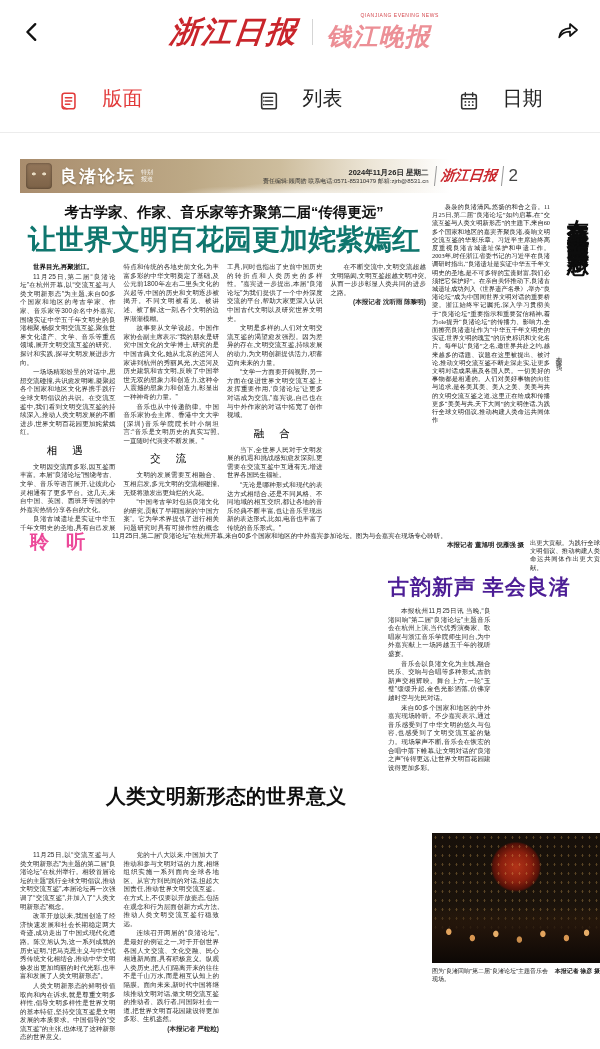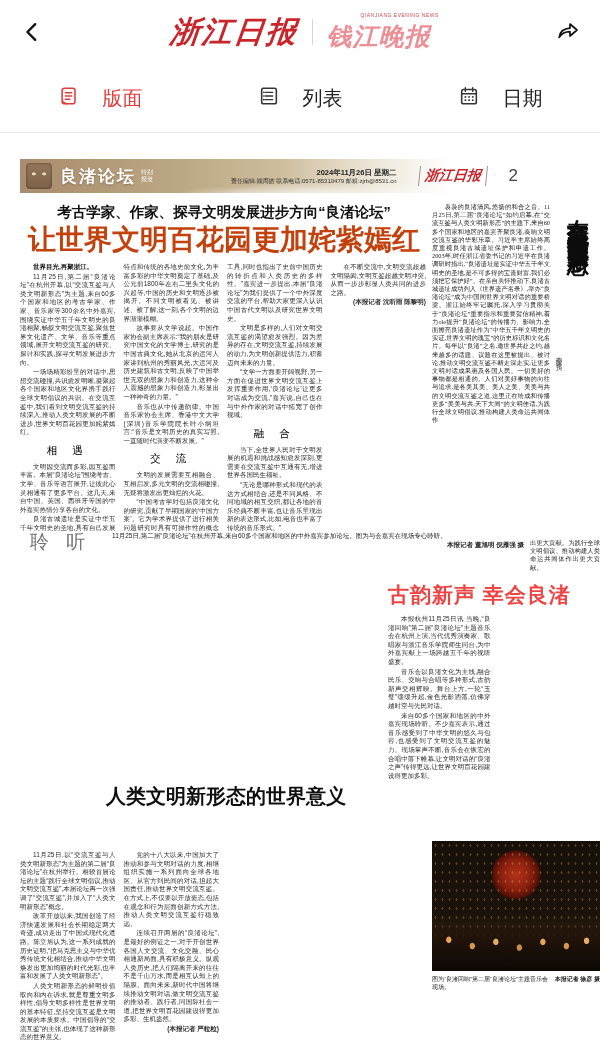--- a/index.html
+++ b/index.html
@@ -6,63 +6,63 @@
   body{width:600px;height:1049px;overflow:hidden;font-family:"Liberation Sans",sans-serif;-webkit-font-smoothing:antialiased;}
   .topbar{height:64px;display:flex;align-items:center;justify-content:space-between;padding:0 16px;box-sizing:border-box;background:#fff;}
   .icon-btn{width:32px;height:32px;display:flex;align-items:center;justify-content:center;}
   .logo-wrap{display:flex;align-items:center;gap:14px;}
   .logo1{font-family:"Liberation Serif",serif;font-style:italic;font-weight:bold;font-size:30px;color:#c9252b;letter-spacing:2px;transform:skewX(-6deg);}
   .logo-div{width:1px;height:26px;background:#d5d5d5;}
   .logo2-wrap{position:relative;padding-top:8px;}
   .logo2{font-family:"Liberation Serif",serif;font-style:italic;font-weight:bold;font-size:25px;color:#ec8f96;letter-spacing:1px;transform:skewX(-8deg);}
   .logo2-sub{position:absolute;top:0;left:34px;font-size:5px;color:#d4494f;letter-spacing:.5px;white-space:nowrap;}
   .tabbar{height:68px;display:flex;align-items:center;justify-content:space-around;border-bottom:1px solid #ececec;background:#fff;}
-  .tab{display:flex;align-items:flex-start;gap:23px;font-size:20px;color:#222;}
+  .tab{display:flex;align-items:flex-end;gap:23px;font-size:20px;color:#222;}
   .tab svg{display:block;}
   .tab.active{color:#e23b3b;}
   .paper{position:relative;width:600px;height:917px;background:#fff;}
   
   .masthead{position:absolute;top:26px;left:20px;width:500px;height:34px;
     background:linear-gradient(90deg,#a88c6d 0%,#bda986 34%,#cdbd9d 52%,#ece5d6 70%,#ffffff 86%);
     display:flex;align-items:center;overflow:visible;}
   .mh-curves{position:absolute;inset:0;background:
      radial-gradient(120px 26px at 55% 120%,rgba(255,255,255,.55) 30%,transparent 70%),
      radial-gradient(160px 30px at 72% 130%,rgba(255,255,255,.45) 30%,transparent 72%),
      radial-gradient(90px 22px at 42% 125%,rgba(255,255,255,.4) 30%,transparent 70%);}
   .jade{width:26px;height:26px;margin-left:6px;border-radius:4px;background:
      radial-gradient(4px 3px at 30% 42%,#e8dcc4 40%,transparent 60%),
      radial-gradient(4px 3px at 70% 42%,#e8dcc4 40%,transparent 60%),
      linear-gradient(180deg,#93765a,#7c6247);box-shadow:inset 0 0 3px rgba(0,0,0,.45);flex:none;z-index:1;}
   .mh-title{z-index:1;color:#fff;font-weight:bold;font-size:17px;letter-spacing:2px;margin-left:8px;text-shadow:0 1px 2px rgba(90,70,40,.5);}
   .mh-special{z-index:1;color:#fff;font-size:6px;width:14px;line-height:7px;margin-left:5px;opacity:.95;}
-  .mh-right{position:absolute;right:0;top:0;height:100%;display:flex;align-items:center;gap:22px;z-index:1;}
+  .mh-right{position:absolute;right:0;top:0;height:100%;display:flex;align-items:center;gap:6px;z-index:1;}
   .mh-info{text-align:right;}
   .mh-date{font-size:7.5px;font-weight:bold;color:#222;line-height:9px;}
   .mh-editor{font-size:6px;color:#333;line-height:8px;}
   .mh-paper{font-family:"Liberation Serif",serif;font-style:italic;font-weight:bold;font-size:14px;color:#c9252b;border-left:1px solid #999;border-right:1px solid #999;padding:1px 5px;transform:skewX(-6deg);}
   .mh-pageno{font-size:17px;color:#444;padding-right:2px;}
   
   .kicker{position:absolute;top:70px;left:20px;width:408px;text-align:center;font-size:14.5px;font-weight:bold;color:#111;}
-  .headline{position:absolute;top:88px;left:12px;width:424px;text-align:center;font-size:28px;font-weight:bold;color:#c2410c;letter-spacing:0;}
+  .headline{position:absolute;top:88px;left:12px;width:424px;text-align:center;font-size:28px;font-weight:bold;color:#0f766e;letter-spacing:0;}
   .mbody{position:absolute;top:130px;left:20px;width:406px;height:270px;column-count:4;column-gap:8px;column-fill:auto;overflow:hidden;}
   .bp{font-size:6.5px;line-height:8.6px;color:#2b2b2b;text-align:justify;text-indent:2em;margin:0 0 1px 0;}
   .bp.lead{font-weight:bold;color:#111;}
   .bp.byline{text-align:right;text-indent:0;font-weight:bold;}
   .sec-head{font-size:10.5px;font-weight:normal;color:#000;text-align:center;letter-spacing:6px;margin:7px 0 5px;}
   
   .commentary{position:absolute;top:68px;left:432px;width:168px;height:372px;}
   .kaiti{font-family:"Liberation Serif",serif;font-size:6.3px;line-height:8.2px;color:#222;text-align:justify;}
   .kaiti p{margin:0;text-indent:2em;}
   .cm-col1{position:absolute;left:0;top:2px;width:118px;height:332px;overflow:hidden;}
   .cm-col2{position:absolute;left:98px;top:338px;width:70px;height:34px;overflow:hidden;}
   .vert{writing-mode:vertical-rl;}
   .cm-byline{position:absolute;left:122px;top:150px;height:84px;font-size:6.5px;color:#555;letter-spacing:2px;}
   .cm-headline{position:absolute;right:0;top:0;height:356px;font-size:22px;font-weight:bold;color:#0d0d0d;letter-spacing:2.5px;line-height:44px;}
   
-  .listen-label{position:absolute;top:396px;left:30px;font-size:19px;font-weight:normal;letter-spacing:6px;color:#737373;}
+  .listen-label{position:absolute;top:396px;left:30px;font-size:19px;font-weight:bold;letter-spacing:6px;color:#ec4899;}
   .p1-caption{position:absolute;top:398px;left:112px;width:412px;font-size:6.5px;line-height:9px;color:#222;}
   .p1-credit{text-align:right;font-weight:bold;}
   .photo1{position:absolute;top:424px;left:20px;width:360px;height:244px;overflow:hidden;background:
      linear-gradient(180deg,#85735c 0%,#a18c71 5%,#bcab8e 10%,#cdbf9f 13%,#c7b795 33%,#a8937a 41%,#8c7962 45%,#35517f 48%,#27406e 54%,#262b34 58%,#1d2027 100%);}
   .p1-lights{position:absolute;inset:0;background:
      radial-gradient(5px 5px at 6% 16%,rgba(255,255,240,.9) 30%,transparent 70%),
      radial-gradient(5px 5px at 94% 18%,rgba(255,255,240,.9) 30%,transparent 70%),
      radial-gradient(4px 4px at 10% 36%,rgba(255,255,240,.7) 30%,transparent 70%),
      radial-gradient(4px 4px at 90% 40%,rgba(255,255,240,.7) 30%,transparent 70%),
      radial-gradient(60px 8px at 24% 57%,rgba(90,130,200,.5) 30%,transparent 75%),
@@ -87,21 +87,21 @@
      radial-gradient(11px 12px at 30% 90%,#2c2f37 45%,transparent 60%),
      radial-gradient(11px 12px at 75% 90%,#23262d 45%,transparent 60%),
      linear-gradient(180deg,#262a33 0%,#1b1e24 100%);}
   
   .iv-headline{position:absolute;top:650px;left:20px;width:412px;text-align:center;font-size:20px;font-weight:bold;color:#0f0f0f;}
   .iv-subhead{position:absolute;top:697px;left:20px;width:412px;text-align:center;font-size:11.5px;font-weight:bold;color:#222;}
   .iv-body{position:absolute;top:718px;left:20px;width:406px;height:192px;column-count:4;column-gap:8px;column-fill:auto;overflow:hidden;}
   
   .music{position:absolute;top:432px;left:388px;width:212px;}
   .mu-kicker{font-size:10.5px;font-weight:bold;line-height:15px;color:#111;text-indent:52px;margin:0;}
-  .mu-headline{font-size:21px;font-weight:bold;color:#ef4444;margin:16px 0 6px;letter-spacing:1px;}
+  .mu-headline{font-size:21px;font-weight:bold;color:#4c1d95;margin:8px 0 6px;letter-spacing:1px;}
   .mu-body{height:220px;column-count:2;column-gap:7px;column-fill:auto;overflow:hidden;}
   .photo2{margin:6px 0 0 44px;width:168px;height:130px;position:relative;overflow:hidden;background:
      radial-gradient(34px 34px at 50% 26%,#b23318 0%,#8a1f0e 45%,#531108 68%,rgba(40,10,5,0) 74%),
      linear-gradient(180deg,#17100a 0%,#1b130b 55%,#2a1a0c 70%,#120b06 100%);}
   .p2-sparkle{position:absolute;inset:0;background-image:radial-gradient(rgba(222,174,92,.4) 18%,transparent 22%);background-size:7px 9px;opacity:.8;}
   .p2-orch{position:absolute;left:0;right:0;bottom:0;height:40%;background:
      radial-gradient(5px 6px at 10% 40%,#e3a45e 45%,transparent 62%),
      radial-gradient(5px 6px at 24% 52%,#d89651 45%,transparent 62%),
      radial-gradient(5px 6px at 38% 44%,#e6ad68 45%,transparent 62%),
      radial-gradient(5px 6px at 52% 55%,#c98c4b 45%,transparent 62%),
@@ -173,21 +173,21 @@
     <div class="mh-right">
       <div class="mh-info">
         <div class="mh-date">2024年11月26日 星期二</div>
         <div class="mh-editor">责任编辑:顾周皓 联系电话:0571-85310479 邮箱:zjrb@8531.cn</div>
       </div>
       <div class="mh-paper">浙江日报</div>
       <div class="mh-pageno">2</div>
     </div>
   </div>
 
-  <div class="kicker">考古学家、作家、探寻文明发展进步方向“良渚论坛”</div>
+  <div class="kicker">考古学家、作家、音乐家等齐聚第二届“传得更远”</div>
   <div class="headline">让世界文明百花园更加姹紫嫣红</div>
   <div class="mbody">
       <p class="bp lead">世界目光,再聚浙江。</p>
       <p class="bp">11月25日,第二届“良渚论坛”在杭州开幕,以“交流互鉴与人类文明新形态”为主题,来自60多个国家和地区的考古学家、作家、音乐家等300余名中外嘉宾,围绕实证中华五千年文明史的良渚相聚,畅叙文明交流互鉴,聚焦世界文化遗产、文学、音乐等重点领域,展开文明交流互鉴的研究、探讨和实践,探寻文明发展进步方向。</p>
       <p class="bp">一场场精彩纷呈的对话中,思想交流碰撞,共识愈发明晰,凝聚起各个国家和地区文化界携手践行全球文明倡议的共识。在交流互鉴中,我们看到文明交流互鉴的持续深入,推动人类文明发展的不断进步,世界文明百花园更加姹紫嫣红。</p>
       <div class="sec-head">相 遇</div>
       <p class="bp">文明因交流而多彩,因互鉴而丰富。本届“良渚论坛”围绕考古、文学、音乐等语言展开,让彼此心灵相通有了更多平台。这几天,来自中国、英国、西班牙等国的中外嘉宾热情分享各自的文化。</p>
       <p class="bp">良渚古城遗址是实证中华五千年文明史的圣地,具有自己发展特点和传统的各地史前文化,为丰富多彩的中华文明奠定了基础,及公元前1800年左右二里头文化的兴起等,中国的历史和文明逐步被揭开。不同文明被看见、被讲述、被了解,这一刻,各个文明的边界渐渐模糊。</p>
       <p class="bp">故事要从文学说起。中国作家协会副主席表示:“我的朋友是研究中国文化的文学博士,研究的是中国古典文化,她从北京的运河人家讲到杭州的秀丽风光,大运河及历史建筑和古文明,反映了中国举世无双的想象力和创造力,这种令人震撼的想象力和创造力,彰显出一种神奇的力量。”</p>
       <p class="bp">音乐也从中传递韵律。中国音乐家协会主席、香港中文大学(深圳)音乐学院院长叶小纲坦言:“音乐是文明历史的真实写照,一直随时代演变不断发展。”</p>

